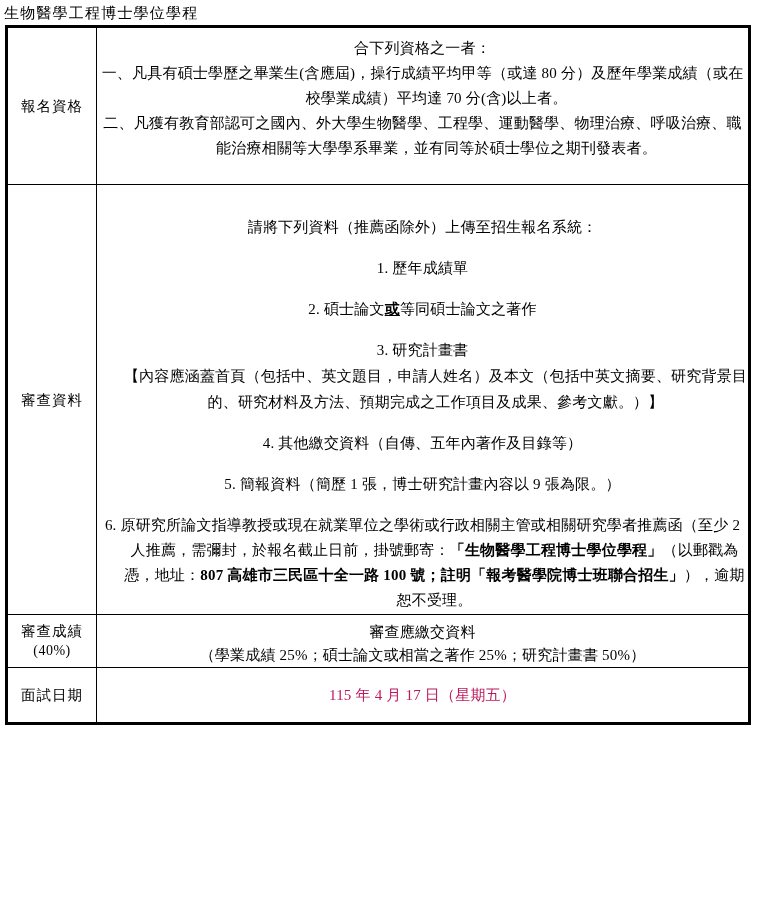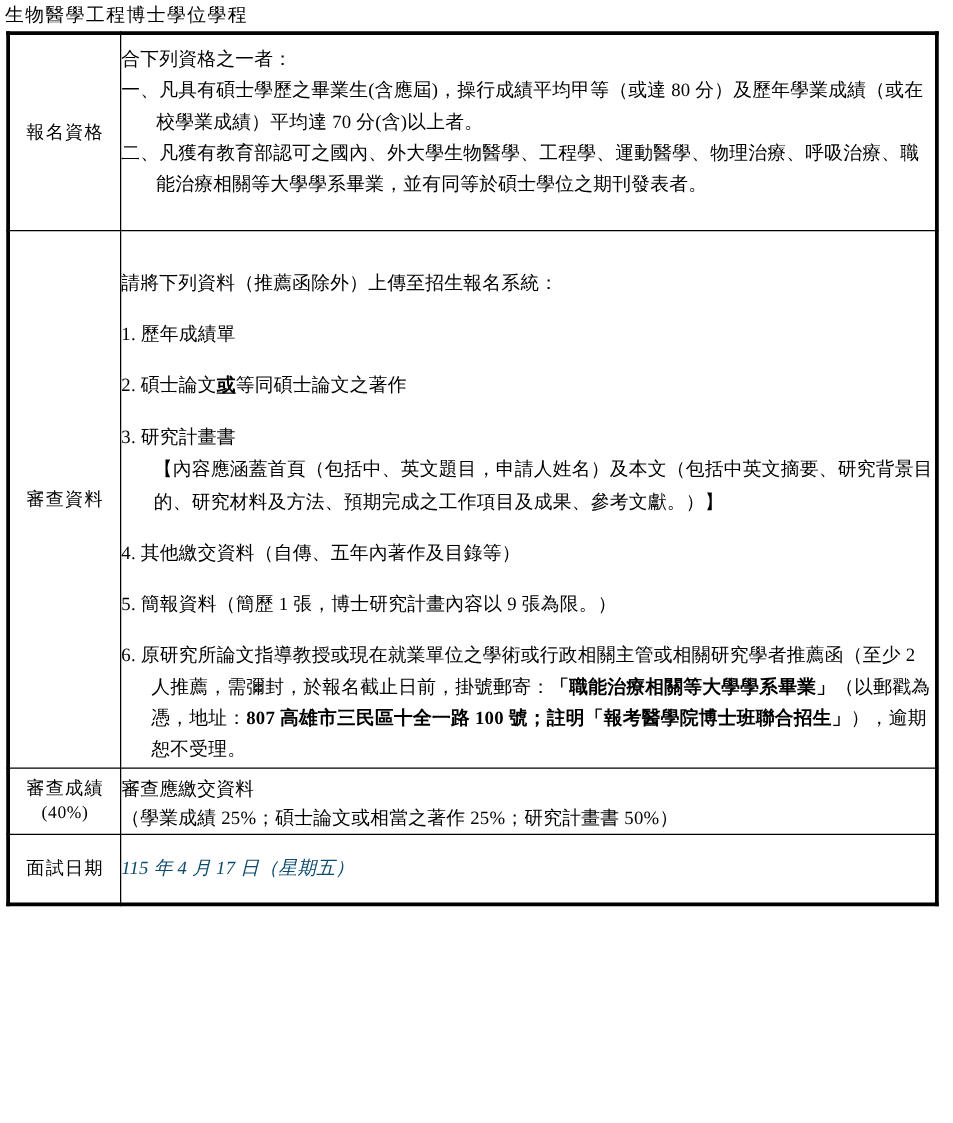--- a/index.html
+++ b/index.html
@@ -55,21 +55,21 @@
   }
   td.label-cell .pct {
     display: block;
     letter-spacing: 0.5px;
     font-size: 14px;
   }
   td.content-cell {
     font-size: 15px;
     line-height: 22px;
     padding: 6px 8px 6px 9px;
-    text-align: left;
+    text-align: center;
     letter-spacing: 0.2px;
   }
   td.content-cell.center {
     text-align: center;
   }
   .row-dept td.content-cell { height: 56px; }
   .row-quota td.content-cell { height: 48px; }
   .row-qual td.content-cell { height: 148px; vertical-align: top; padding-top: 8px; }
   .row-review td.content-cell { height: 380px; vertical-align: top; padding-top: 30px; }
   .row-score td.content-cell { height: 46px; vertical-align: top; padding-top: 6px; }
@@ -100,21 +100,21 @@
     line-height: 25px;
   }
   ol.mat-list > li .note {
     display: block;
     text-indent: 0;
     padding-left: 2px;
     line-height: 26px;
   }
   .u { text-decoration: underline; }
   .b { font-weight: bold; }
-  .red { color: #0c4a6e; font-style: italic; }
+  .red { color: #be185d; }
 </style>
 </head>
 <body>
 
 <div class="page">
 
   <div class="doc-title">生物醫學工程博士學位學程</div>
 
   <table class="adm-table">
     <colgroup>
@@ -144,21 +144,21 @@
           </div>
           <ol class="mat-list">
             <li><span>1. 歷年成績單</span></li>
             <li><span>2. 碩士論文</span><span class="u b">或</span><span>等同碩士論文之著作</span></li>
             <li>
               <span>3. 研究計畫書</span>
               <span class="note">【內容應涵蓋首頁（包括中、英文題目，申請人姓名）及本文（包括中英文摘要、研究背景目的、研究材料及方法、預期完成之工作項目及成果、參考文獻。）】</span>
             </li>
             <li><span>4. 其他繳交資料（自傳、五年內著作及目錄等）</span></li>
             <li><span>5. 簡報資料（簡歷 1 張，博士研究計畫內容以 9 張為限。）</span></li>
-            <li><span>6. 原研究所論文指導教授或現在就業單位之學術或行政相關主管或相關研究學者推薦函（至少 2 人推薦，需彌封，於報名截止日前，掛號郵寄：</span><span class="b">「職能治療相關等大學學系畢業」</span><span>（以郵戳為憑，地址：</span><span class="b">807 高雄市三民區十全一路 100 號；註明「報考醫學院博士班聯合招生」</span><span>），逾期恕不受理。</span></li>
+            <li><span>6. 原研究所論文指導教授或現在就業單位之學術或行政相關主管或相關研究學者推薦函（至少 2 人推薦，需彌封，於報名截止日前，掛號郵寄：</span><span class="b">「生物醫學工程博士學位學程」</span><span>（以郵戳為憑，地址：</span><span class="b">807 高雄市三民區十全一路 100 號；註明「報考醫學院博士班聯合招生」</span><span>），逾期恕不受理。</span></li>
           </ol>
         </td>
       </tr>
 
       <tr class="row-score">
         <td class="label-cell">
           <span>審查成績</span>
           <span class="pct">(40%)</span>
         </td>
         <td class="content-cell">

